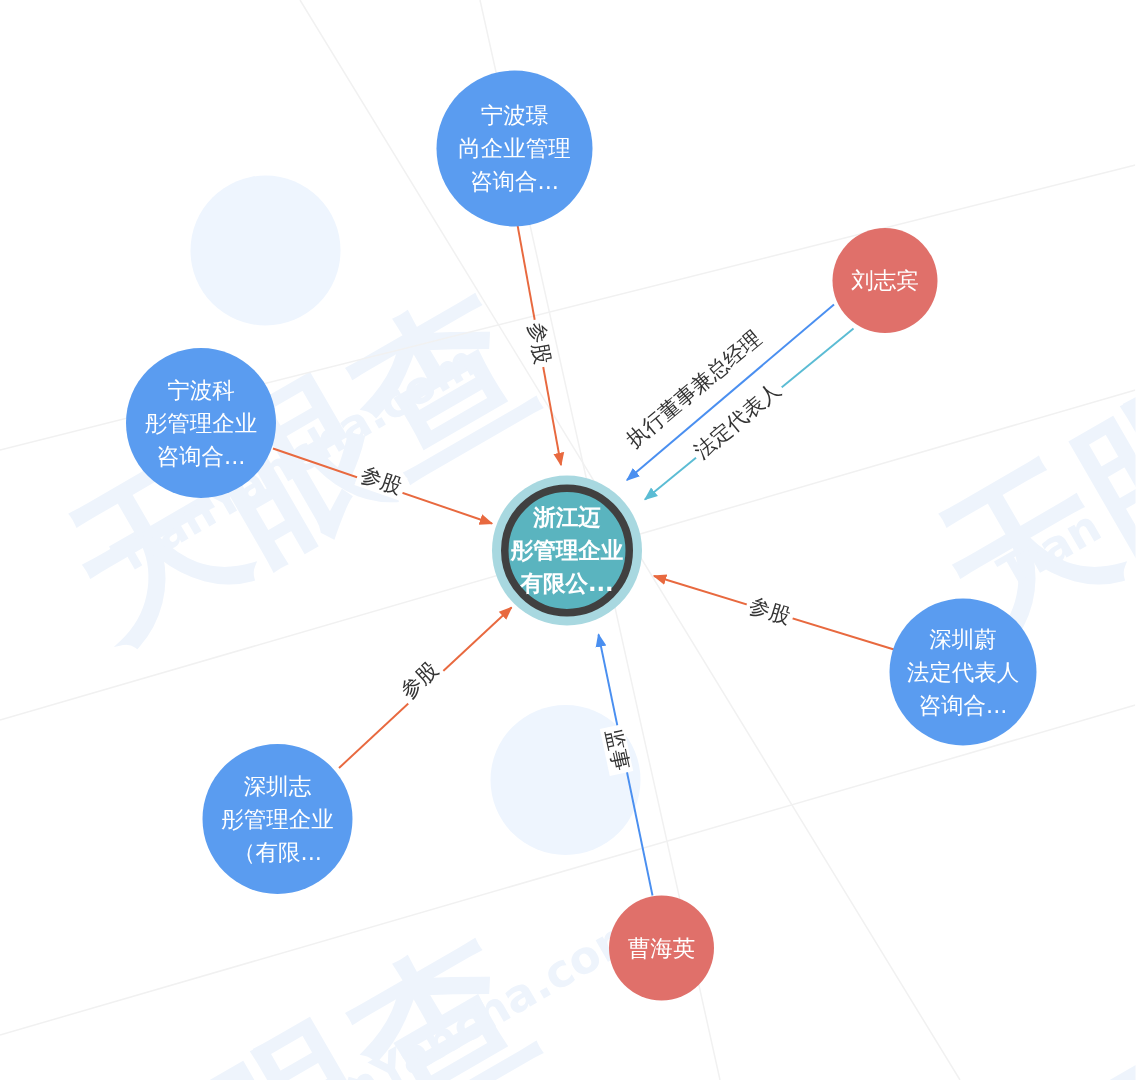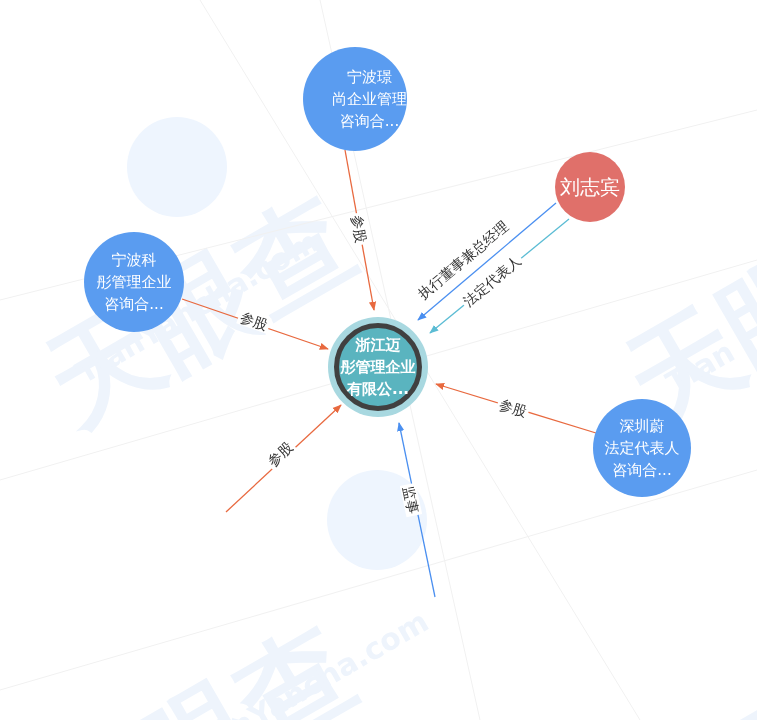--- a/index.html
+++ b/index.html
@@ -13,21 +13,21 @@
     svg { position: absolute; left: 0; top: 0; }
     .node {
       position: absolute; border-radius: 50%;
       display: flex; align-items: center; justify-content: center;
       text-align: center; color: #ffffff; cursor: pointer;
       box-sizing: border-box;
     }
     .node .lines { display: flex; flex-direction: column; align-items: center; }
     .node .ln { display: block; white-space: nowrap; }
     .company { background: #5a9cf0; font-size: 15px; line-height: 22px; }
-    .person { background: #e0706a; font-size: 20px; }
+    .person { background: #e0706a; font-size: 15px; }
     .center-halo {
       position: absolute; border-radius: 50%;
       background: #a8d8e0;
     }
     .center {
       background: #5ab4bf; font-size: 15px; line-height: 22px; font-weight: bold;
       border: 5px solid #404040;
     }
     .edge-label {
       position: absolute; font-size: 14px; color: #333333; white-space: nowrap;
@@ -96,21 +96,21 @@
 
   <div class="center-halo" style="left:328px; top:317px; width:100px; height:100px;"></div>
   <div class="node center" style="left:334px; top:323px; width:88px; height:88px;">
     <div class="lines">
       <span class="ln">浙江迈</span>
       <span class="ln">彤管理企业</span>
       <span class="ln">有限公...</span>
     </div>
   </div>
 
-  <div class="node company" style="left:303px; top:47px; width:104px; height:104px;justify-content:flex-end;">
+  <div class="node company" style="left:291px; top:47px; width:104px; height:104px;">
     <div class="lines">
       <span class="ln">宁波璟</span>
       <span class="ln">尚企业管理</span>
       <span class="ln">咨询合...</span>
     </div>
   </div>
 
   <div class="node company" style="left:84px; top:232px; width:100px; height:100px;">
     <div class="lines">
       <span class="ln">宁波科</span>
@@ -124,15 +124,25 @@
   </div>
 
   <div class="node company" style="left:593px; top:399px; width:98px; height:98px;justify-content:center;">
     <div class="lines">
       <span class="ln">深圳蔚</span>
       <span class="ln">法定代表人</span>
       <span class="ln">咨询合...</span>
     </div>
   </div>
 
+  <div class="node company" style="left:135px; top:496px; width:100px; height:100px;">
+    <div class="lines">
+      <span class="ln">深圳志</span>
+      <span class="ln">彤管理企业</span>
+      <span class="ln">（有限...</span>
+    </div>
+  </div>
 
+  <div class="node person" style="left:406px; top:597px; width:70px; height:70px;">
+    <span class="ln">曹海英</span>
+  </div>
 
 </div>
 
 </body></html>

